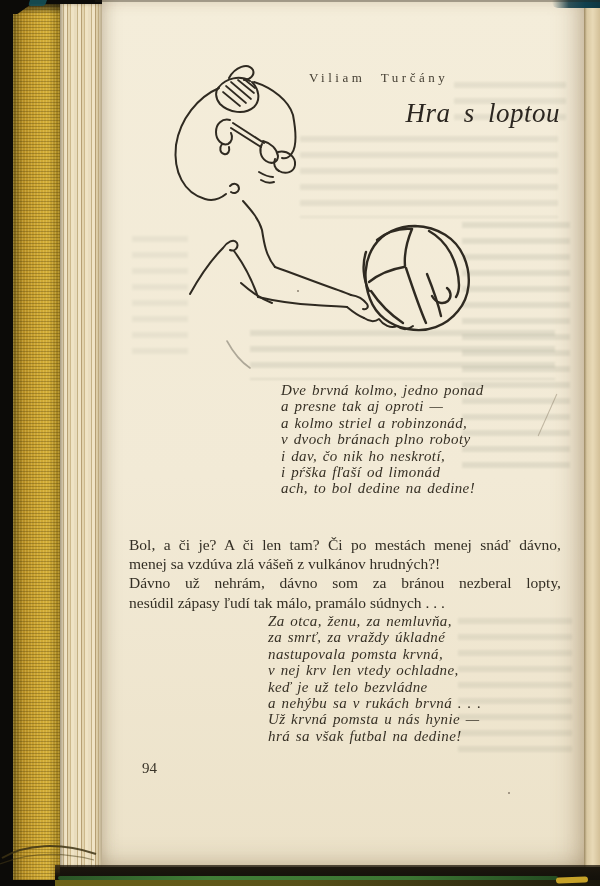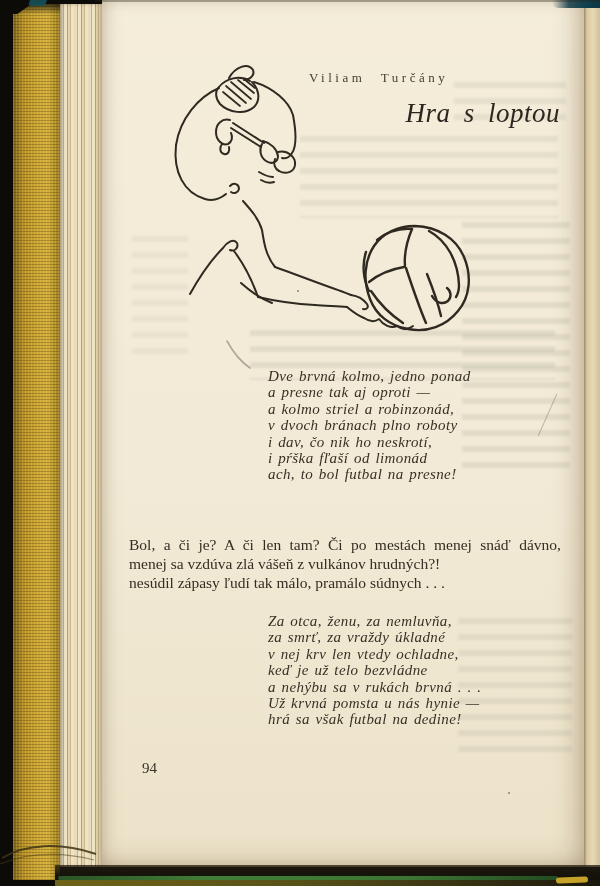--- a/index.html
+++ b/index.html
@@ -51,21 +51,21 @@
     border-radius:3px;transform:rotate(-2deg);}
   .wire{position:absolute;left:0;top:840px;width:100px;height:32px;}
 
   
   .author{position:absolute;left:207px;top:70px;font-size:13px;letter-spacing:3.5px;
     word-spacing:9px;color:#453f33;white-space:nowrap;}
   .title{position:absolute;right:24px;top:98px;font-style:italic;font-size:27px;
     word-spacing:6px;letter-spacing:.5px;color:#2b2620;white-space:nowrap;}
   .stanza{position:absolute;left:166px;font-style:italic;font-size:15px;line-height:16.4px;
     letter-spacing:.4px;word-spacing:1.5px;color:#363025;white-space:nowrap;}
-  .stanza1{top:368px;} .stanza2{top:613px;}
+  .stanza1{top:382px;margin-left:13px;} .stanza2{top:613px;}
   .interlude{position:absolute;left:27px;top:535px;width:432px;font-size:15.5px;
     line-height:19.2px;color:#332e24;}
   .iline{white-space:nowrap;}
   .iline.justified{white-space:normal;text-align:justify;text-align-last:justify;}
   .pagenum{position:absolute;left:40px;top:760px;font-size:15px;color:#3a3429;}
 
   
   .ghost{position:absolute;opacity:.10;filter:blur(1.1px);
     background:repeating-linear-gradient(180deg,#69705f 0 6px,rgba(0,0,0,0) 6px 16px);}
   .g1{left:198px;top:136px;width:258px;height:82px;}
@@ -165,32 +165,34 @@
       </g>
     </svg>
 
     <div class="stanza stanza1">
       <div>Dve brvná kolmo, jedno ponad</div>
       <div>a presne tak aj oproti —</div>
       <div>a kolmo striel a robinzonád,</div>
       <div>v dvoch bránach plno roboty</div>
       <div>i dav, čo nik ho neskrotí,</div>
       <div>i pŕška fľaší od limonád</div>
-      <div>ach, to bol futbal na presne!</div>
+      <div>ach, to bol dedine na dedine!</div>
     </div>
 
     <div class="interlude">
       <div class="iline justified">Bol, a či je? A či len tam? Či po mestách menej snáď dávno,</div>
       <div class="iline">menej sa vzdúva zlá vášeň z vulkánov hrudných?!</div>
+      <div class="iline justified">Dávno už nehrám, dávno som za bránou nezberal lopty,</div>
       <div class="iline">nesúdil zápasy ľudí tak málo, pramálo súdnych . . .</div>
     </div>
 
     <div class="stanza stanza2">
       <div>Za otca, ženu, za nemluvňa,</div>
       <div>za smrť, za vraždy úkladné</div>
+      <div>nastupovala pomsta krvná,</div>
       <div>v nej krv len vtedy ochladne,</div>
       <div>keď je už telo bezvládne</div>
       <div>a nehýbu sa v rukách brvná . . .</div>
       <div>Už krvná pomsta u nás hynie —</div>
       <div>hrá sa však futbal na dedine!</div>
     </div>
 
     <div class="pagenum">94</div>
   </div>
 

